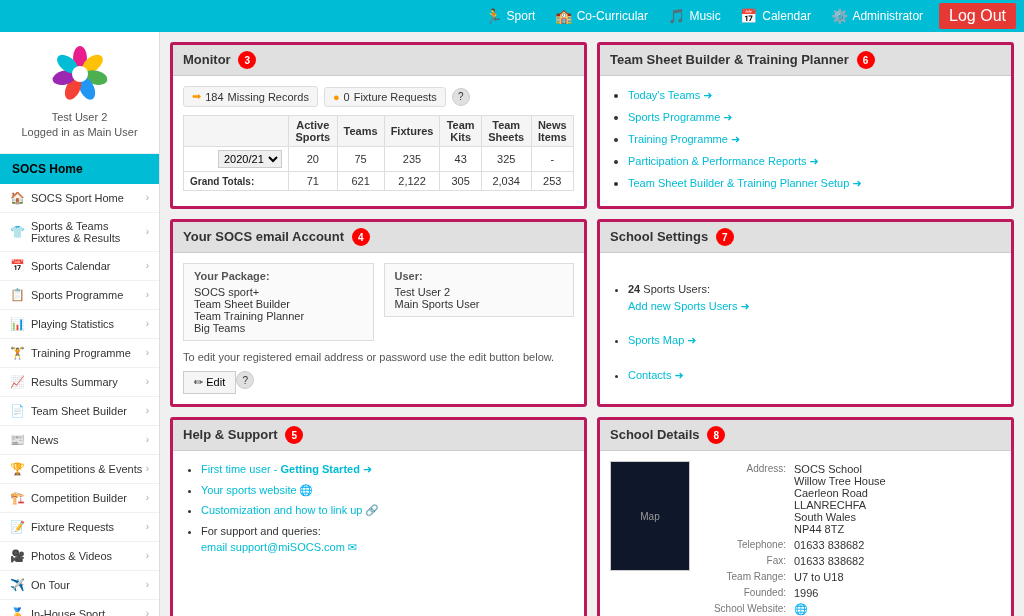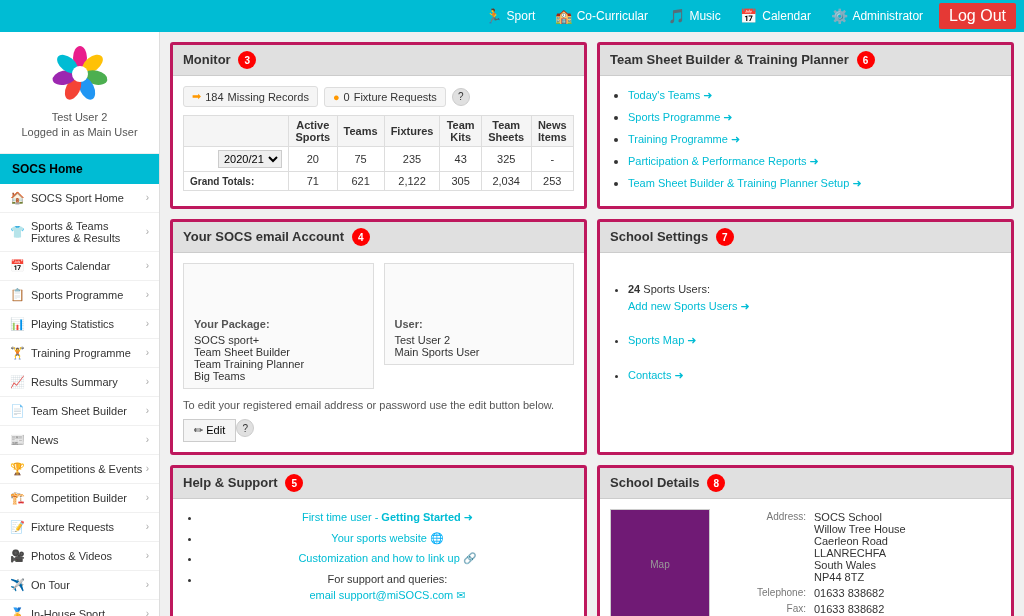--- a/index.html
+++ b/index.html
@@ -169,21 +169,21 @@
       margin-bottom: 10px;
       align-items: flex-start;
     }
     .package-box {
       border: 1px solid #ddd;
       padding: 6px 10px;
       font-size: 11px;
       background: #fafafa;
       flex: 1;
     }
-    .package-label { font-weight: bold; font-size: 11px; margin-bottom: 4px; color: #555; margin-top: 48px; }
+    .package-label { font-weight: bold; font-size: 11px; margin-bottom: 4px; color: #555; }
     .user-box {
       border: 1px solid #ddd;
       padding: 6px 10px;
       font-size: 11px;
       background: #fafafa;
       flex: 1;
     }
     .account-note { font-size: 11px; color: #555; margin-bottom: 8px; }
     .edit-btn {
       background: #f5f5f5;
@@ -196,29 +196,29 @@
       gap: 4px;
     }
 
     
     .school-settings-list { padding-left: 18px; }
     .school-settings-list li { margin-bottom: 6px; font-size: 11px; line-height: 1.5; margin-top: 18px; }
     .users-count { font-size: 11px; }
     .users-count strong { color: #333; }
 
     
-    .help-list { padding-left: 18px; text-align: center; }
+    .help-list { padding-left: 18px; }
     .help-list li { margin-bottom: 5px; font-size: 11px; }
 
     
     .school-details-content { display: flex; gap: 10px; }
     .school-map-placeholder {
-      width: 100px;
+      width: 80px;
       height: 110px;
-      background: #701a75;
+      background: #0f172a;
       border: 1px solid #ccc;
       flex-shrink: 0;
       display: flex;
       align-items: center;
       justify-content: center;
       font-size: 10px;
       color: #999;
     }
     .school-details-table { width: 100%; font-size: 11px; border-collapse: collapse; }
     .school-details-table td { padding: 2px 4px; vertical-align: top; }

